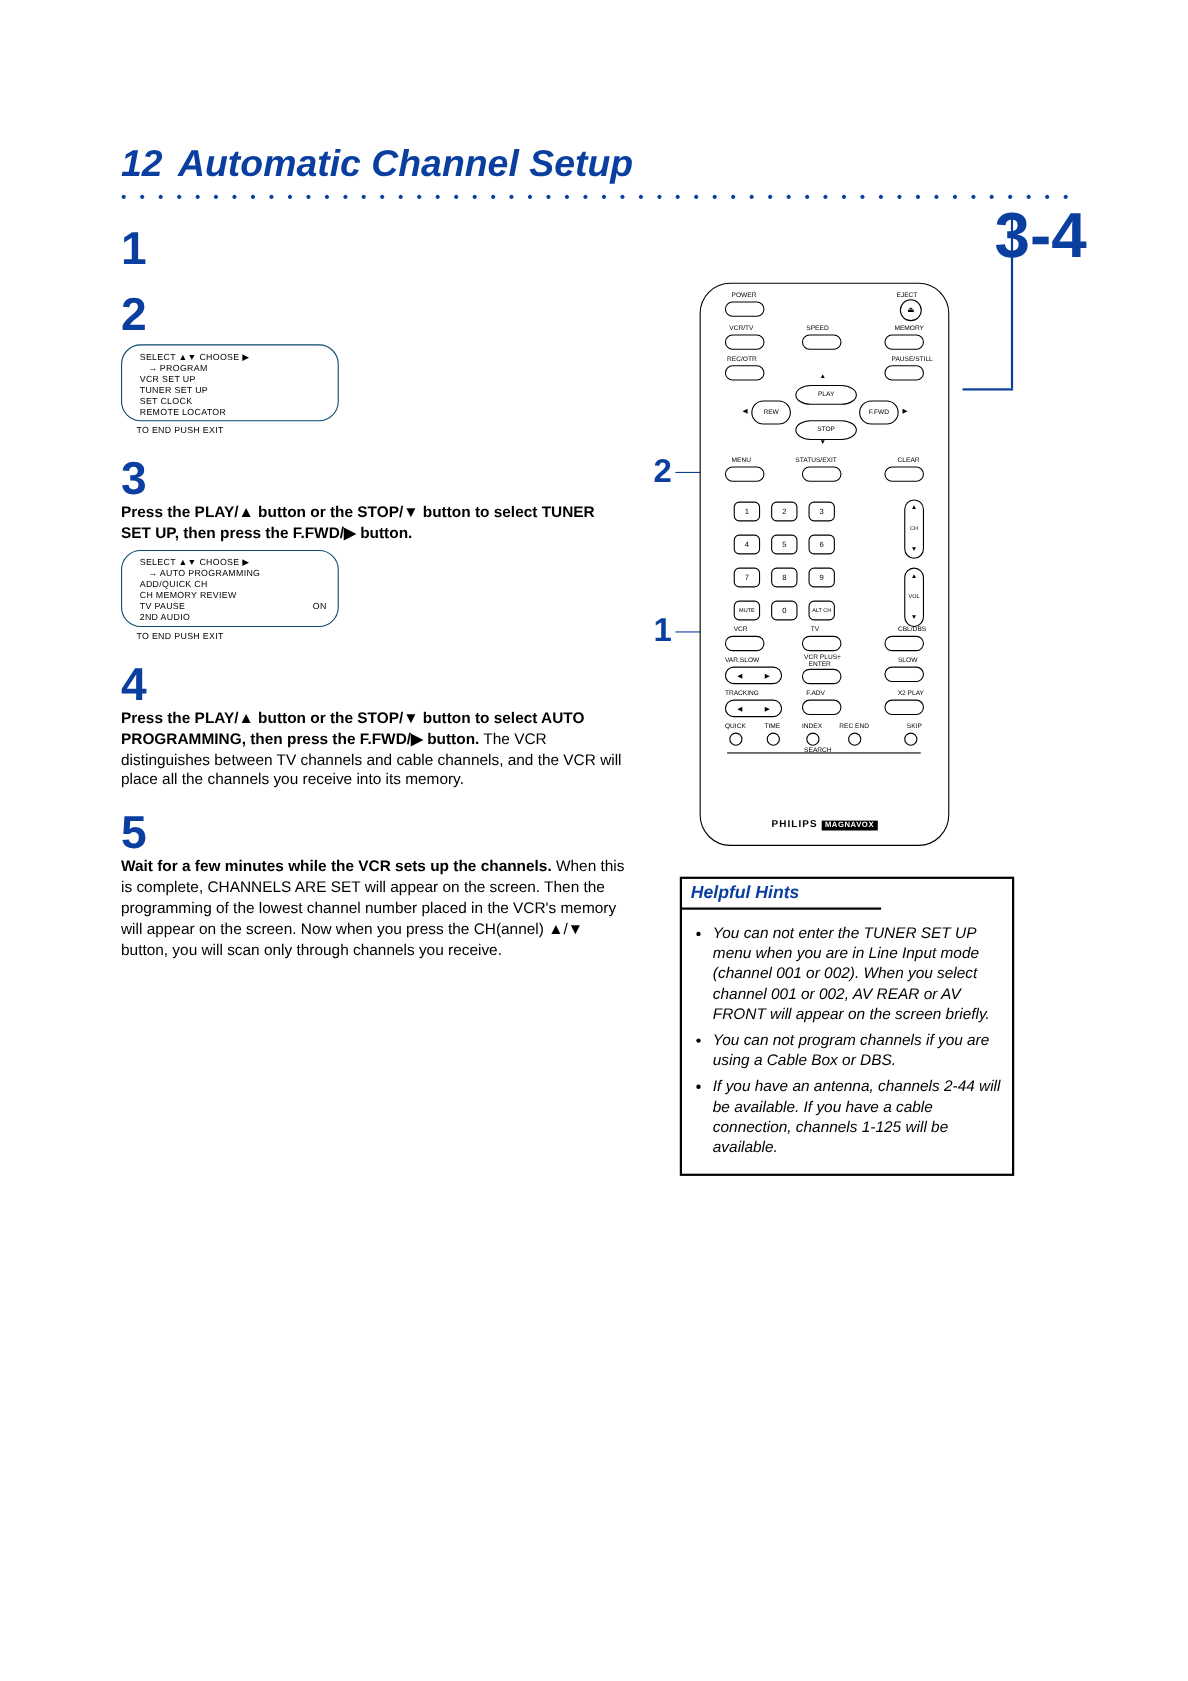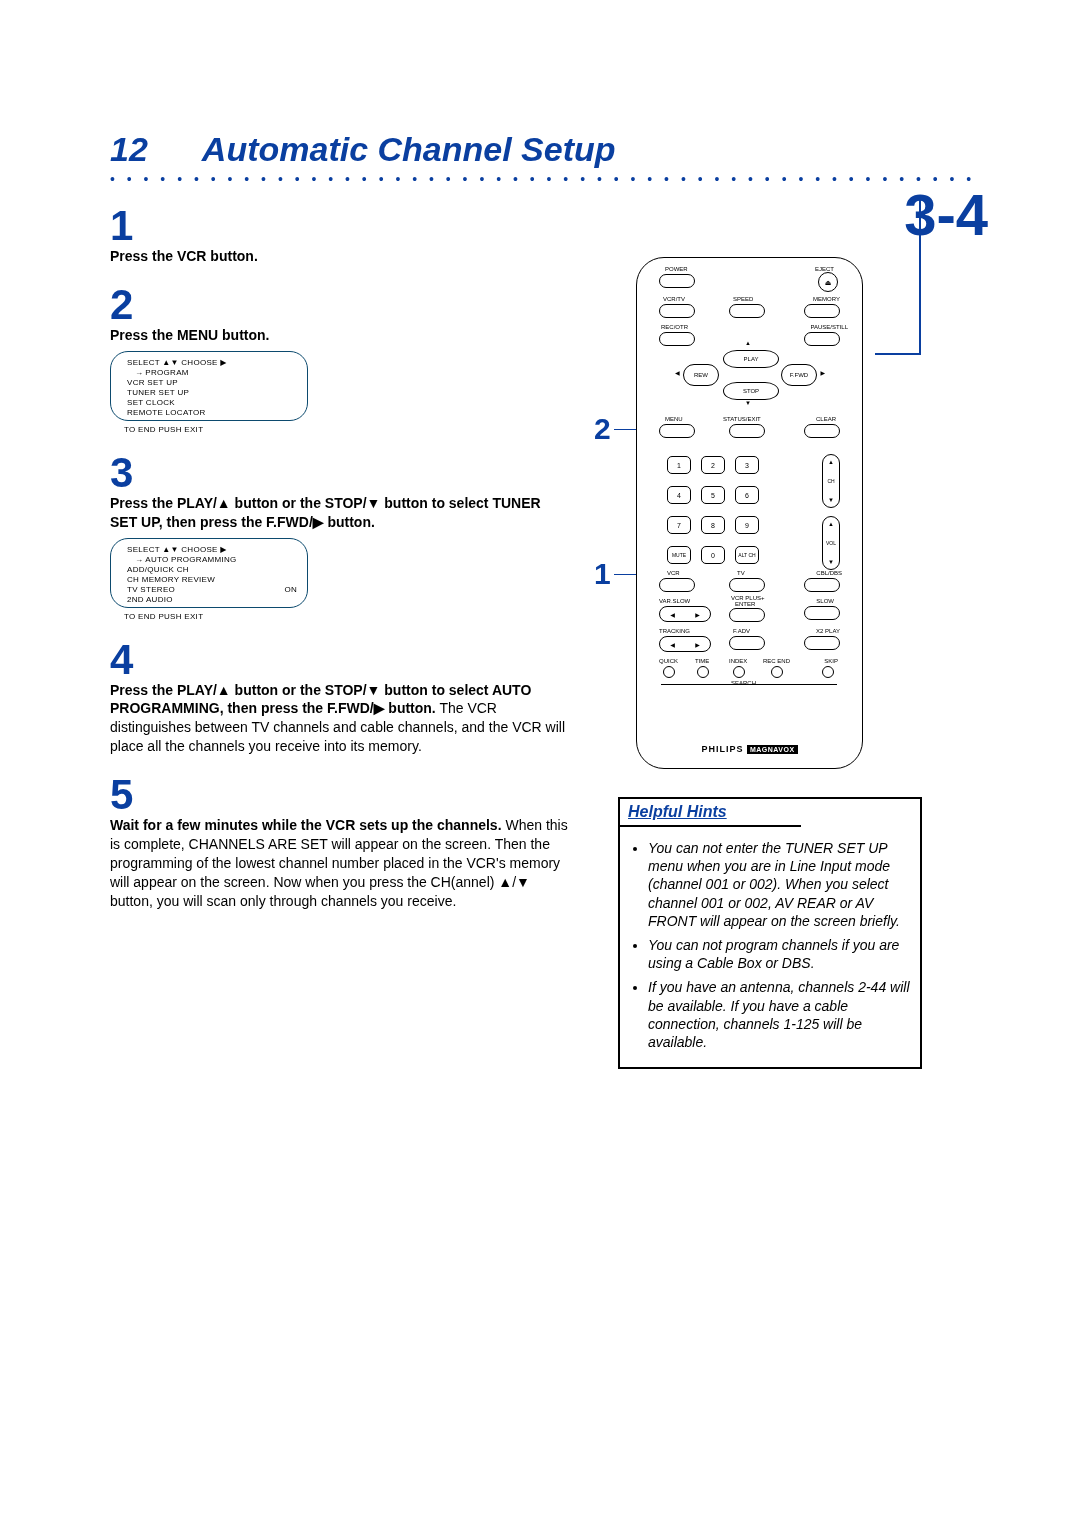--- a/index.html
+++ b/index.html
@@ -24,21 +24,20 @@
     color: #0a3fa0;
     font-style: italic;
     font-weight: bold;
     font-size: 34px;
   }
   .page-title {
     color: #0a3fa0;
     font-style: italic;
     font-weight: bold;
     font-size: 34px;
-    margin-left: 40px;
   }
   .dotrule {
     color: #0a3fa0;
     letter-spacing: 4px;
     font-size: 14px;
     white-space: nowrap;
     overflow: hidden;
     width: 100%;
     margin-top: 2px;
   }
@@ -108,21 +107,20 @@
     margin-left: 20px;
   }
   .hints-title {
     border-bottom: 2px solid #000;
     width: 55%;
     padding: 4px 8px;
     font-weight: bold;
     font-style: italic;
     color: #0a3fa0;
     font-size: 16px;
-    text-decoration: underline;
   }
   .hints-body {
     padding: 8px 10px 10px 10px;
     font-style: italic;
     font-size: 14px;
     line-height: 1.3;
   }
   .hints-body li { margin-bottom: 6px; }
   .hints-body ul { padding-left: 18px; margin:4px 0; }
 
@@ -167,45 +165,43 @@
     <span class="page-no">12</span>
     <span class="page-title">Automatic Channel Setup</span>
   </div>
   <div class="dotrule">• • • • • • • • • • • • • • • • • • • • • • • • • • • • • • • • • • • • • • • • • • • • • • • • • • • • • • • • • • • • • • • • • • • • • • • • • • • • • • • • •</div>
 
   <div class="cols">
 
     <div class="leftcol">
 
       <div class="stepnum">1</div>
-      <div class="stepbody"><span class="stepbold">Press the VCR button.</span></div>
 
       <div class="stepnum">2</div>
-      <div class="stepbody"><span class="stepbold">Press the MENU button.</span></div>
 
       <div class="osd">
         <div class="hdr">SELECT ▲▼ CHOOSE ▶</div>
         <div class="arrow menuitem" style="margin-left:4px">PROGRAM</div>
         <div class="menuitem">VCR SET UP</div>
         <div class="menuitem">TUNER SET UP</div>
         <div class="menuitem">SET CLOCK</div>
         <div class="menuitem">REMOTE LOCATOR</div>
       </div>
       <div class="osd-footer">TO END PUSH EXIT</div>
 
       <div class="stepnum">3</div>
       <div class="stepbody"><span class="stepbold">Press the PLAY/▲ button or the STOP/▼ button to select TUNER SET UP, then press the F.FWD/▶ button.</span></div>
 
       <div class="osd">
         <div class="hdr">SELECT ▲▼ CHOOSE ▶</div>
         <div class="arrow menuitem" style="margin-left:4px">AUTO PROGRAMMING</div>
         <div class="menuitem">ADD/QUICK CH</div>
         <div class="menuitem">CH MEMORY REVIEW</div>
         <div class="menuitem" style="display:flex;justify-content:space-between;">
-            <span>TV STEREO</span>
+            <span>TV PAUSE</span>
             <span>ON</span>
           </div>
         <div class="menuitem">2ND AUDIO</div>
       </div>
       <div class="osd-footer">TO END PUSH EXIT</div>
 
       <div class="stepnum">4</div>
       <div class="stepbody"><span class="stepbold">Press the PLAY/▲ button or the STOP/▼ button to select AUTO PROGRAMMING, then press the F.FWD/▶ button.</span><span> The VCR distinguishes between TV channels and cable channels, and the VCR will place all the channels you receive into its memory.</span></div>
 
       <div class="stepnum">5</div>

